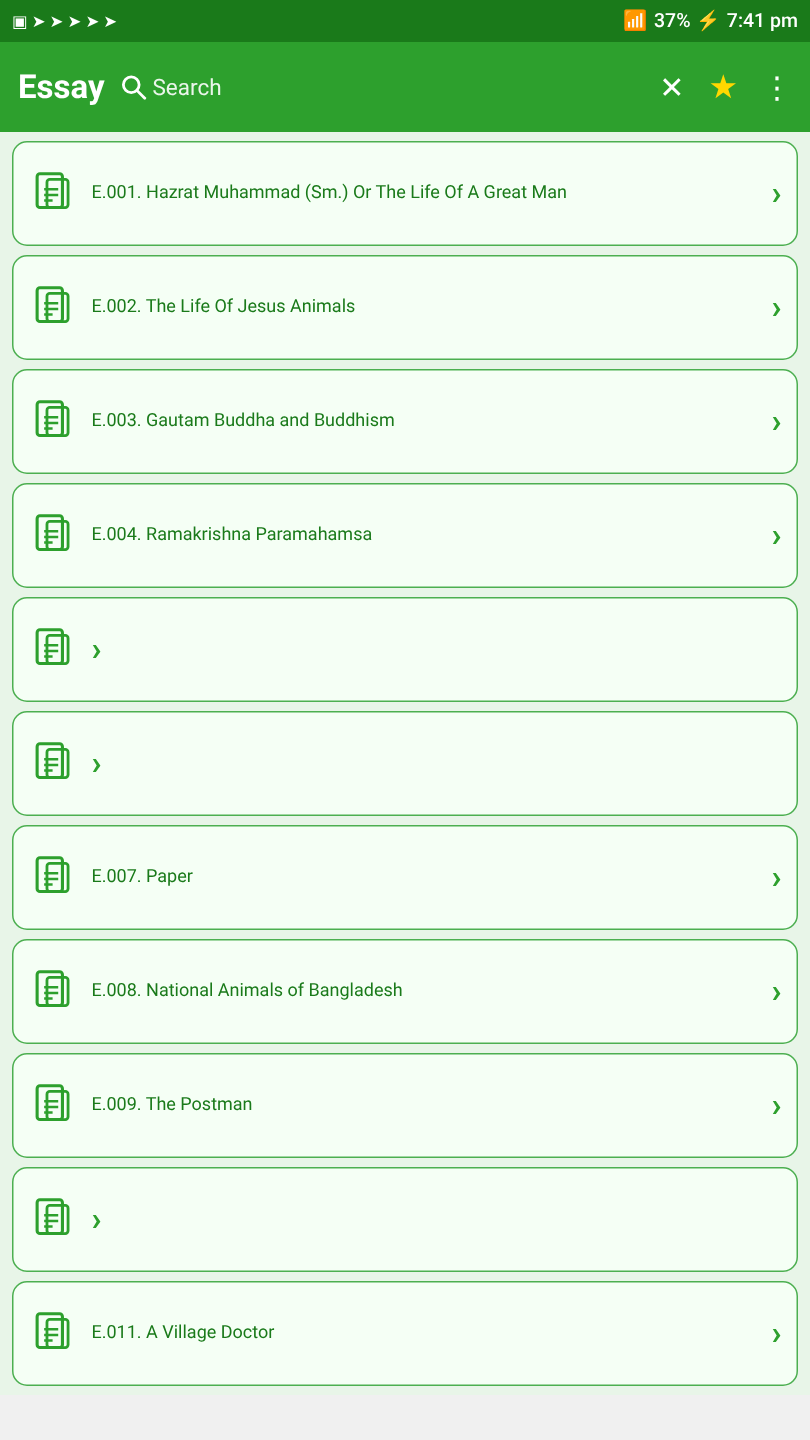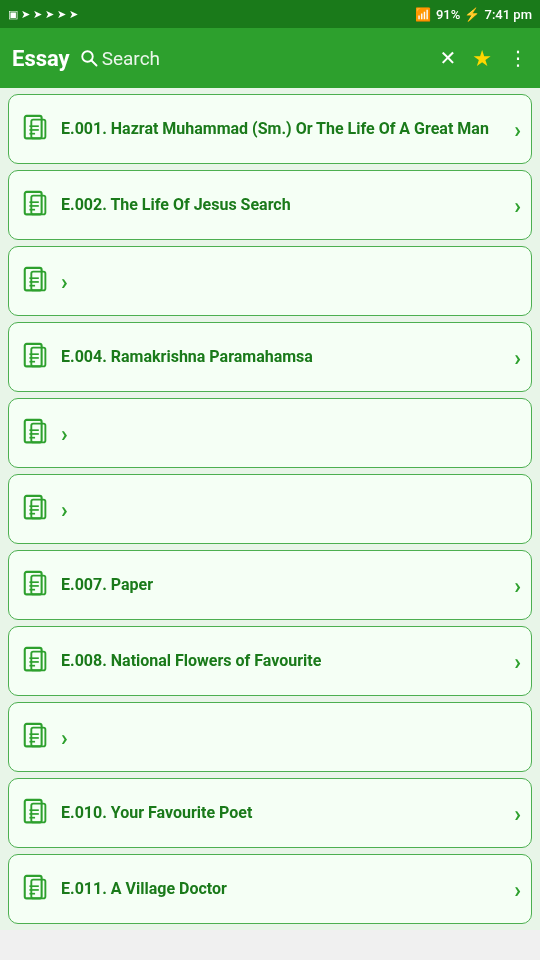--- a/index.html
+++ b/index.html
@@ -59,21 +59,21 @@
       gap: 4px;
       flex: 1;
     }
     .search-icon-svg {
       width: 18px;
       height: 18px;
       flex-shrink: 0;
     }
     .toolbar-search-text {
       color: rgba(255,255,255,0.9);
-      font-size: 19px;
+      font-size: 15px;
     }
     .toolbar-actions {
       display: flex;
       align-items: center;
       gap: 16px;
       margin-left: auto;
     }
     .toolbar-icon {
       color: white;
       font-size: 20px;
@@ -107,22 +107,22 @@
     .item-icon {
       width: 30px;
       height: 30px;
       flex-shrink: 0;
       margin-right: 10px;
     }
 
     .item-label {
       flex: 1;
       color: #1a7a1a;
-      font-size: 16px;
-      font-weight: 700;
+      font-size: 12px;
+      font-weight: 400;
       line-height: 1.3;
     }
 
     .item-chevron {
       color: #2da02d;
       font-size: 22px;
       font-weight: bold;
       flex-shrink: 0;
     }
 
@@ -133,21 +133,21 @@
   </style>
 </head>
 <body>
 
 <div class="status-bar">
   <div class="status-left">
     <span class="status-icon">▣ ➤ ➤ ➤ ➤ ➤</span>
   </div>
   <div class="status-right">
     <span>📶</span>
-    <span>91%</span>
+    <span>37%</span>
     <span>⚡</span>
     <span>7:41 pm</span>
   </div>
 </div>
 
 <div class="toolbar">
   <span class="toolbar-title">Essay</span>
   <div class="toolbar-search">
     <svg class="search-icon-svg" viewBox="0 0 24 24" fill="none" stroke="white" stroke-width="2.5" stroke-linecap="round">
       <circle cx="10" cy="10" r="7"></circle>
@@ -175,31 +175,32 @@
       <span class="item-chevron">›</span>
     </div>
     <div class="list-item">
       <svg class="item-icon" viewBox="0 0 32 32" xmlns="http://www.w3.org/2000/svg">
       <rect x="4" y="2" width="18" height="24" rx="2" fill="none" stroke="#2da02d" stroke-width="2.2"></rect>
       <rect x="9" y="2" width="15" height="20" rx="2" fill="none" stroke="#2da02d" stroke-width="2" transform="translate(2, 4)"></rect>
       <line x1="9" y1="13" x2="19" y2="13" stroke="#2da02d" stroke-width="1.8"></line>
       <line x1="9" y1="17" x2="19" y2="17" stroke="#2da02d" stroke-width="1.8"></line>
       <line x1="9" y1="21" x2="15" y2="21" stroke="#2da02d" stroke-width="1.8"></line>
     </svg>
-      <span class="item-label">E.002. The Life Of Jesus Search</span>
-      <span class="item-chevron">›</span>
-    </div>
-    <div class="list-item">
-      <svg class="item-icon" viewBox="0 0 32 32" xmlns="http://www.w3.org/2000/svg">
-      <rect x="4" y="2" width="18" height="24" rx="2" fill="none" stroke="#2da02d" stroke-width="2.2"></rect>
-      <rect x="9" y="2" width="15" height="20" rx="2" fill="none" stroke="#2da02d" stroke-width="2" transform="translate(2, 4)"></rect>
-      <line x1="9" y1="13" x2="19" y2="13" stroke="#2da02d" stroke-width="1.8"></line>
-      <line x1="9" y1="17" x2="19" y2="17" stroke="#2da02d" stroke-width="1.8"></line>
-      <line x1="9" y1="21" x2="15" y2="21" stroke="#2da02d" stroke-width="1.8"></line>
-    </svg>
+      <span class="item-label">E.002. The Life Of Jesus Animals</span>
+      <span class="item-chevron">›</span>
+    </div>
+    <div class="list-item">
+      <svg class="item-icon" viewBox="0 0 32 32" xmlns="http://www.w3.org/2000/svg">
+      <rect x="4" y="2" width="18" height="24" rx="2" fill="none" stroke="#2da02d" stroke-width="2.2"></rect>
+      <rect x="9" y="2" width="15" height="20" rx="2" fill="none" stroke="#2da02d" stroke-width="2" transform="translate(2, 4)"></rect>
+      <line x1="9" y1="13" x2="19" y2="13" stroke="#2da02d" stroke-width="1.8"></line>
+      <line x1="9" y1="17" x2="19" y2="17" stroke="#2da02d" stroke-width="1.8"></line>
+      <line x1="9" y1="21" x2="15" y2="21" stroke="#2da02d" stroke-width="1.8"></line>
+    </svg>
+      <span class="item-label">E.003. Gautam Buddha and Buddhism</span>
       <span class="item-chevron">›</span>
     </div>
     <div class="list-item">
       <svg class="item-icon" viewBox="0 0 32 32" xmlns="http://www.w3.org/2000/svg">
       <rect x="4" y="2" width="18" height="24" rx="2" fill="none" stroke="#2da02d" stroke-width="2.2"></rect>
       <rect x="9" y="2" width="15" height="20" rx="2" fill="none" stroke="#2da02d" stroke-width="2" transform="translate(2, 4)"></rect>
       <line x1="9" y1="13" x2="19" y2="13" stroke="#2da02d" stroke-width="1.8"></line>
       <line x1="9" y1="17" x2="19" y2="17" stroke="#2da02d" stroke-width="1.8"></line>
       <line x1="9" y1="21" x2="15" y2="21" stroke="#2da02d" stroke-width="1.8"></line>
     </svg>
@@ -238,42 +239,42 @@
       <span class="item-chevron">›</span>
     </div>
     <div class="list-item">
       <svg class="item-icon" viewBox="0 0 32 32" xmlns="http://www.w3.org/2000/svg">
       <rect x="4" y="2" width="18" height="24" rx="2" fill="none" stroke="#2da02d" stroke-width="2.2"></rect>
       <rect x="9" y="2" width="15" height="20" rx="2" fill="none" stroke="#2da02d" stroke-width="2" transform="translate(2, 4)"></rect>
       <line x1="9" y1="13" x2="19" y2="13" stroke="#2da02d" stroke-width="1.8"></line>
       <line x1="9" y1="17" x2="19" y2="17" stroke="#2da02d" stroke-width="1.8"></line>
       <line x1="9" y1="21" x2="15" y2="21" stroke="#2da02d" stroke-width="1.8"></line>
     </svg>
-      <span class="item-label">E.008. National Flowers of Favourite</span>
-      <span class="item-chevron">›</span>
-    </div>
-    <div class="list-item">
-      <svg class="item-icon" viewBox="0 0 32 32" xmlns="http://www.w3.org/2000/svg">
-      <rect x="4" y="2" width="18" height="24" rx="2" fill="none" stroke="#2da02d" stroke-width="2.2"></rect>
-      <rect x="9" y="2" width="15" height="20" rx="2" fill="none" stroke="#2da02d" stroke-width="2" transform="translate(2, 4)"></rect>
-      <line x1="9" y1="13" x2="19" y2="13" stroke="#2da02d" stroke-width="1.8"></line>
-      <line x1="9" y1="17" x2="19" y2="17" stroke="#2da02d" stroke-width="1.8"></line>
-      <line x1="9" y1="21" x2="15" y2="21" stroke="#2da02d" stroke-width="1.8"></line>
-    </svg>
-      <span class="item-chevron">›</span>
-    </div>
-    <div class="list-item">
-      <svg class="item-icon" viewBox="0 0 32 32" xmlns="http://www.w3.org/2000/svg">
-      <rect x="4" y="2" width="18" height="24" rx="2" fill="none" stroke="#2da02d" stroke-width="2.2"></rect>
-      <rect x="9" y="2" width="15" height="20" rx="2" fill="none" stroke="#2da02d" stroke-width="2" transform="translate(2, 4)"></rect>
-      <line x1="9" y1="13" x2="19" y2="13" stroke="#2da02d" stroke-width="1.8"></line>
-      <line x1="9" y1="17" x2="19" y2="17" stroke="#2da02d" stroke-width="1.8"></line>
-      <line x1="9" y1="21" x2="15" y2="21" stroke="#2da02d" stroke-width="1.8"></line>
-    </svg>
-      <span class="item-label">E.010. Your Favourite Poet</span>
+      <span class="item-label">E.008. National Animals of Bangladesh</span>
+      <span class="item-chevron">›</span>
+    </div>
+    <div class="list-item">
+      <svg class="item-icon" viewBox="0 0 32 32" xmlns="http://www.w3.org/2000/svg">
+      <rect x="4" y="2" width="18" height="24" rx="2" fill="none" stroke="#2da02d" stroke-width="2.2"></rect>
+      <rect x="9" y="2" width="15" height="20" rx="2" fill="none" stroke="#2da02d" stroke-width="2" transform="translate(2, 4)"></rect>
+      <line x1="9" y1="13" x2="19" y2="13" stroke="#2da02d" stroke-width="1.8"></line>
+      <line x1="9" y1="17" x2="19" y2="17" stroke="#2da02d" stroke-width="1.8"></line>
+      <line x1="9" y1="21" x2="15" y2="21" stroke="#2da02d" stroke-width="1.8"></line>
+    </svg>
+      <span class="item-label">E.009. The Postman</span>
+      <span class="item-chevron">›</span>
+    </div>
+    <div class="list-item">
+      <svg class="item-icon" viewBox="0 0 32 32" xmlns="http://www.w3.org/2000/svg">
+      <rect x="4" y="2" width="18" height="24" rx="2" fill="none" stroke="#2da02d" stroke-width="2.2"></rect>
+      <rect x="9" y="2" width="15" height="20" rx="2" fill="none" stroke="#2da02d" stroke-width="2" transform="translate(2, 4)"></rect>
+      <line x1="9" y1="13" x2="19" y2="13" stroke="#2da02d" stroke-width="1.8"></line>
+      <line x1="9" y1="17" x2="19" y2="17" stroke="#2da02d" stroke-width="1.8"></line>
+      <line x1="9" y1="21" x2="15" y2="21" stroke="#2da02d" stroke-width="1.8"></line>
+    </svg>
       <span class="item-chevron">›</span>
     </div>
     <div class="list-item">
       <svg class="item-icon" viewBox="0 0 32 32" xmlns="http://www.w3.org/2000/svg">
       <rect x="4" y="2" width="18" height="24" rx="2" fill="none" stroke="#2da02d" stroke-width="2.2"></rect>
       <rect x="9" y="2" width="15" height="20" rx="2" fill="none" stroke="#2da02d" stroke-width="2" transform="translate(2, 4)"></rect>
       <line x1="9" y1="13" x2="19" y2="13" stroke="#2da02d" stroke-width="1.8"></line>
       <line x1="9" y1="17" x2="19" y2="17" stroke="#2da02d" stroke-width="1.8"></line>
       <line x1="9" y1="21" x2="15" y2="21" stroke="#2da02d" stroke-width="1.8"></line>
     </svg>

